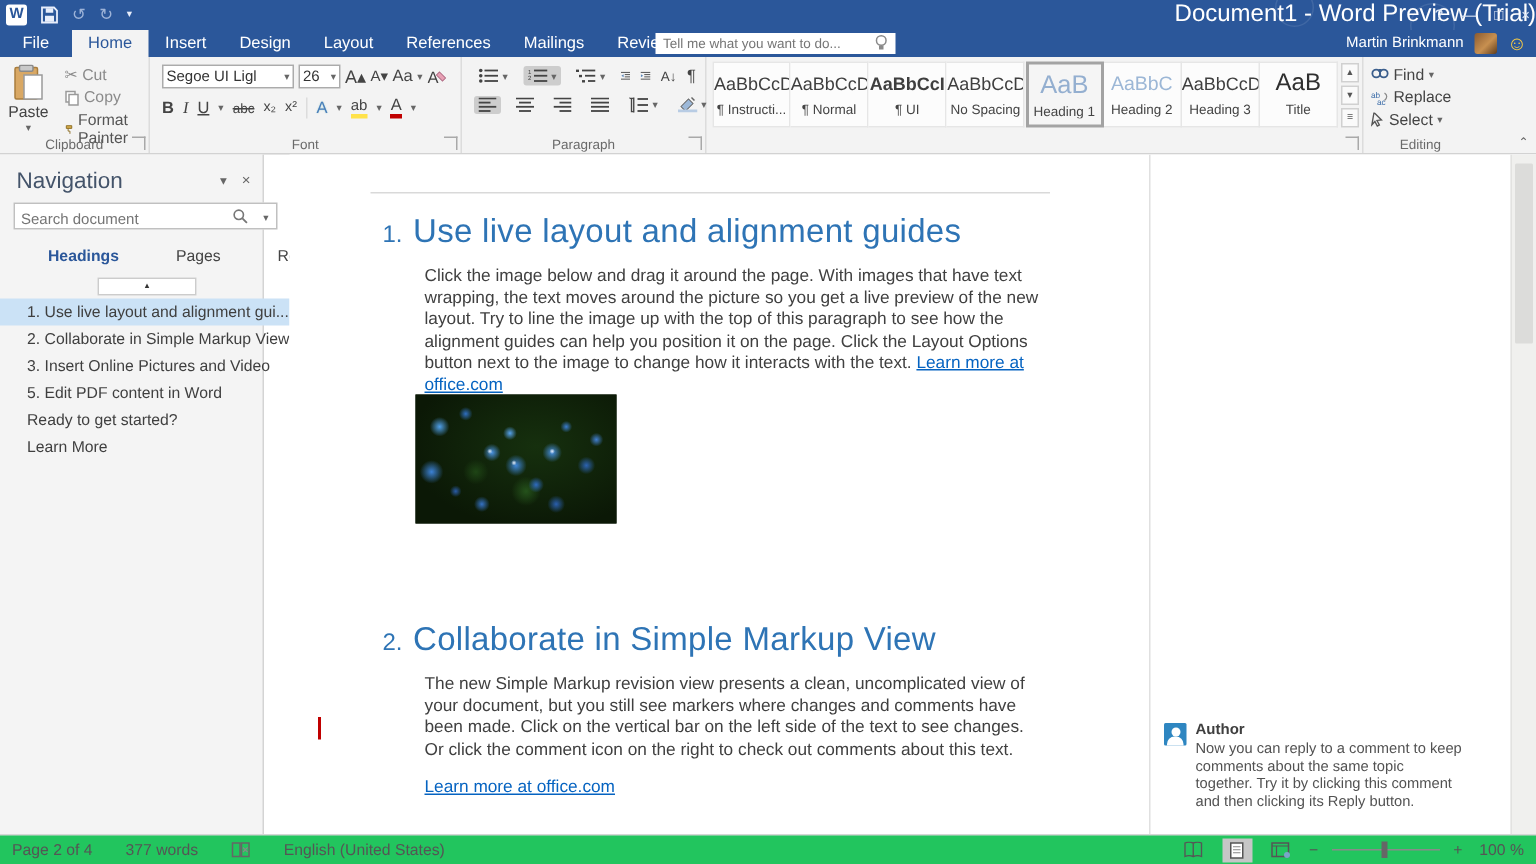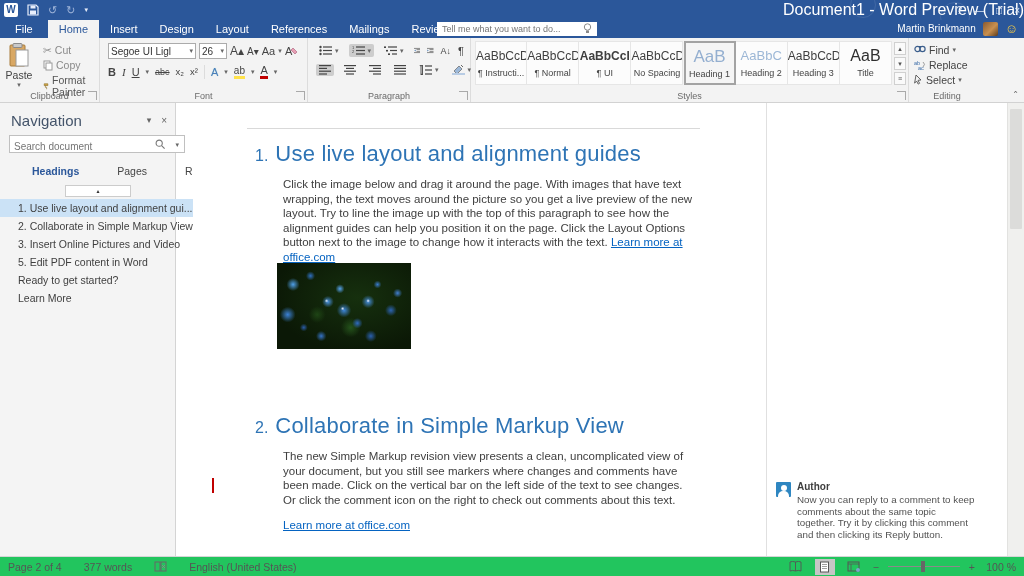--- a/index.html
+++ b/index.html
@@ -411,21 +411,20 @@
       <div class="scard title">
         <div class="prev">AaB</div>
         <div class="slbl">Title</div>
       </div>
     </div>
     <div id="style-arrows">
       <span>▴</span>
       <span>▾</span>
       <span>≡</span>
     </div>
-    <div class="glabel">Styles</div>
     <div class="launcher"></div>
   </div>
 
   <div class="rgroup" id="g-edit" style="border-right:none">
     <div class="rbtn">
       <svg class="mi" width="12" height="10" viewBox="0 0 12 10">
           <circle cx="3.5" cy="4" r="2.6" fill="none" stroke="#3b5e8c" stroke-width="1.2"></circle>
           <circle cx="8.5" cy="4" r="2.6" fill="none" stroke="#3b5e8c" stroke-width="1.2"></circle>
           <rect x="5" y="1" width="2" height="2" fill="#3b5e8c"></rect>
         </svg>

